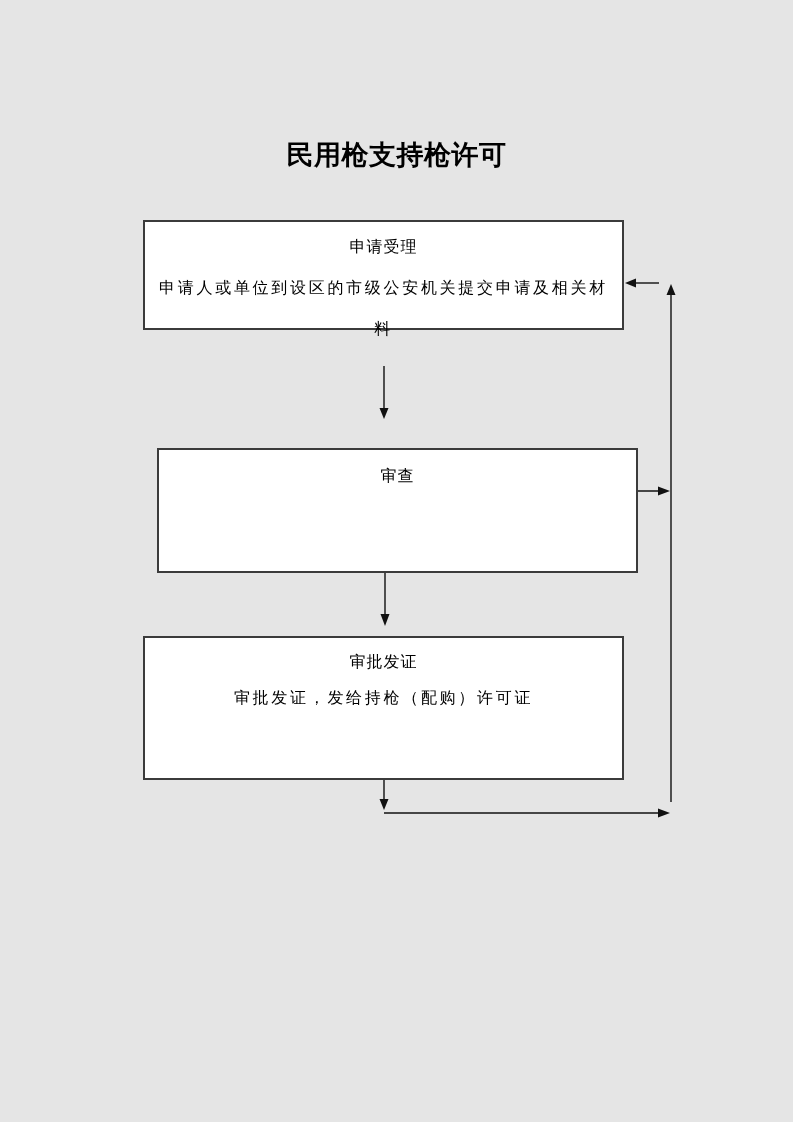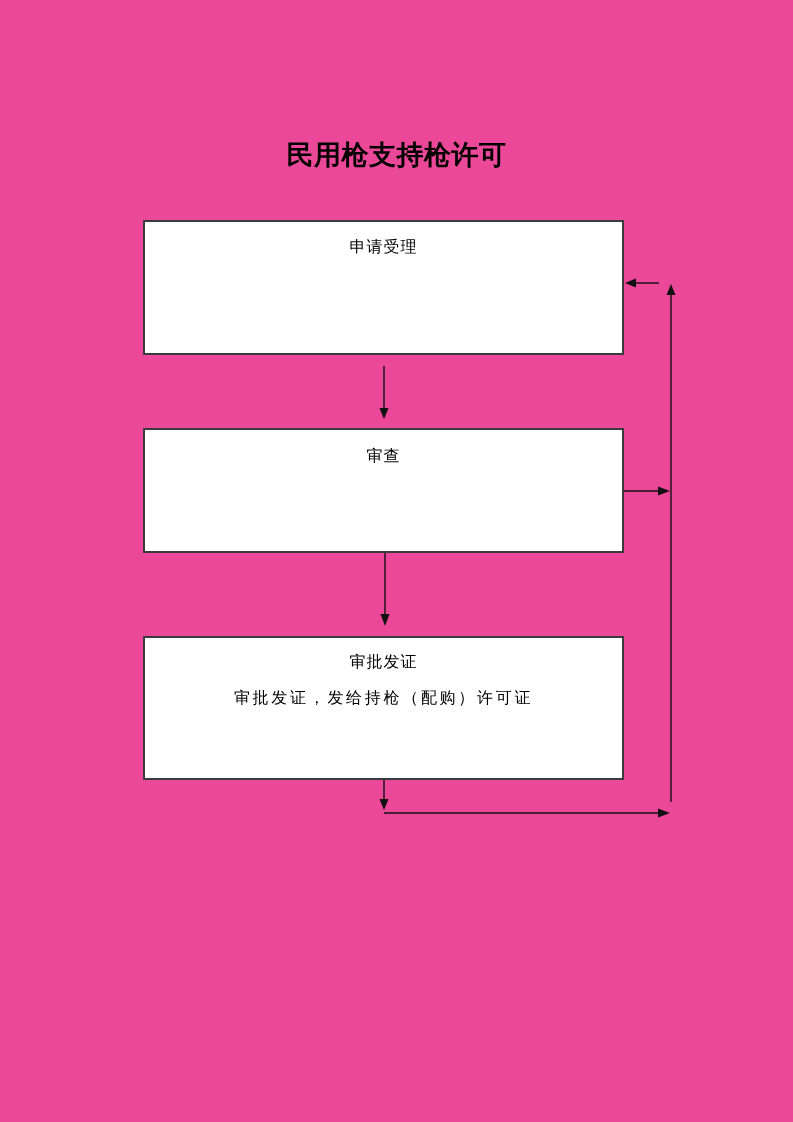--- a/index.html
+++ b/index.html
@@ -1,20 +1,20 @@
 <!DOCTYPE html>
 <html><head>
 <meta charset="utf-8">
 <style>
   html, body { margin: 0; padding: 0; background: #ffffff; }
   .page {
     position: relative;
     width: 793px;
     height: 1122px;
-    background: #ec4899;
+    background: #e5e5e5;
     overflow: hidden;
     font-family: "Liberation Serif", serif;
     color: #000000;
   }
   .doc-title {
     position: absolute;
     left: 0;
     top: 140px;
     width: 100%;
     text-align: center;
@@ -27,23 +27,23 @@
   }
   .flow-node {
     position: absolute;
     left: 143px;
     width: 481px;
     box-sizing: border-box;
     background: #ffffff;
     border: 2px solid #3b3b3b;
     text-align: center;
   }
-  .node-application { top: 220px; height: 135px; padding: 4px 12px 0 12px; }
+  .node-application { top: 220px; height: 110px; padding: 4px 12px 0 12px; }
   .node-application .node-line { line-height: 41px; }
-  .node-review      { top: 428px; height: 125px; padding: 8px 12px 0 12px; }
+  .node-review      { top: 448px; height: 125px; padding: 8px 12px 0 12px; margin-left: 14px; }
   .node-review .node-line { line-height: 36px; }
   .node-issue       { top: 636px; height: 144px; padding: 6px 12px 0 12px; }
   .node-issue .node-line { line-height: 36px; }
   .node-title {
     font-size: 16px;
     letter-spacing: 1px;
   }
   .node-desc {
     font-size: 16px;
     letter-spacing: 2.7px;
@@ -99,20 +99,21 @@
     </g>
 
     <g>
       <line x1="624" y1="491" x2="658" y2="491"></line>
       <polygon points="658,486.5 658,495.5 670,491"></polygon>
     </g>
   </svg>
 
   <div class="flow-node node-application">
     <div class="node-line node-title">申请受理</div>
+    <div class="node-line node-desc">申请人或单位到设区的市级公安机关提交申请及相关材料</div>
   </div>
 
   <div class="flow-node node-review">
     <div class="node-line node-title">审查</div>
   </div>
 
   <div class="flow-node node-issue">
     <div class="node-line node-title">审批发证</div>
     <div class="node-line node-desc">审批发证，发给持枪（配购）许可证</div>
   </div>

